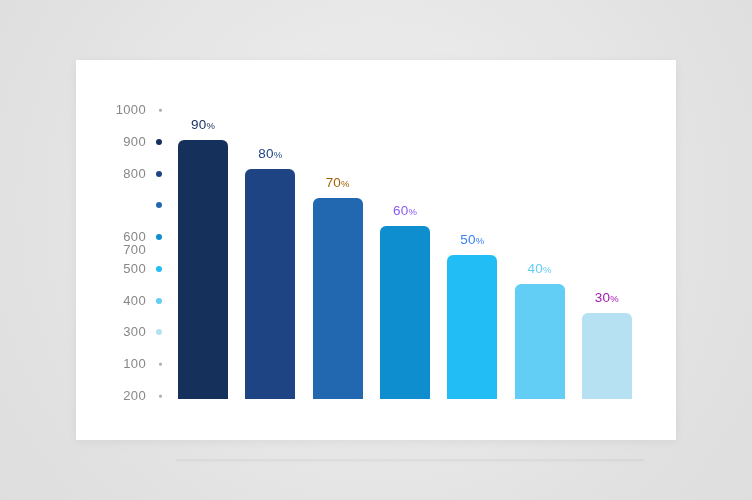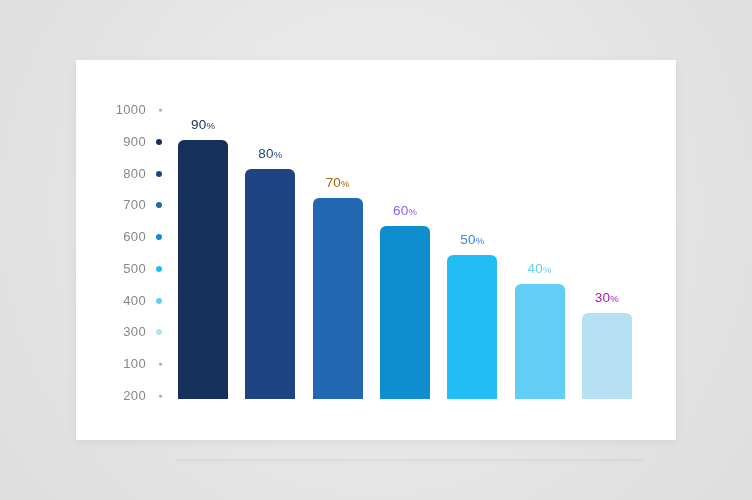--- a/index.html
+++ b/index.html
@@ -116,21 +116,21 @@
           </div>
           <div class="y-tick" style="top: 81.7778px;">
             <div class="y-tick-label" style="color: rgb(135, 135, 135);">900</div>
             <div class="y-tick-dot big" style="background: rgb(22, 48, 92);"></div>
           </div>
           <div class="y-tick" style="top: 113.556px;">
             <div class="y-tick-label" style="color: rgb(135, 135, 135);">800</div>
             <div class="y-tick-dot big" style="background: rgb(30, 68, 132);"></div>
           </div>
           <div class="y-tick" style="top: 145.333px;">
-            <div class="y-tick-label" style="color: rgb(135, 135, 135);">700</div>
+            <div class="y-tick-label" style="color: rgb(135, 135, 135); margin-top: 45px;">700</div>
             <div class="y-tick-dot big" style="background: rgb(34, 104, 176);"></div>
           </div>
           <div class="y-tick" style="top: 177.111px;">
             <div class="y-tick-label" style="color: rgb(135, 135, 135);">600</div>
             <div class="y-tick-dot big" style="background: rgb(14, 142, 207);"></div>
           </div>
           <div class="y-tick" style="top: 208.889px;">
             <div class="y-tick-label" style="color: rgb(135, 135, 135);">500</div>
             <div class="y-tick-dot big" style="background: rgb(34, 189, 245);"></div>
           </div>

